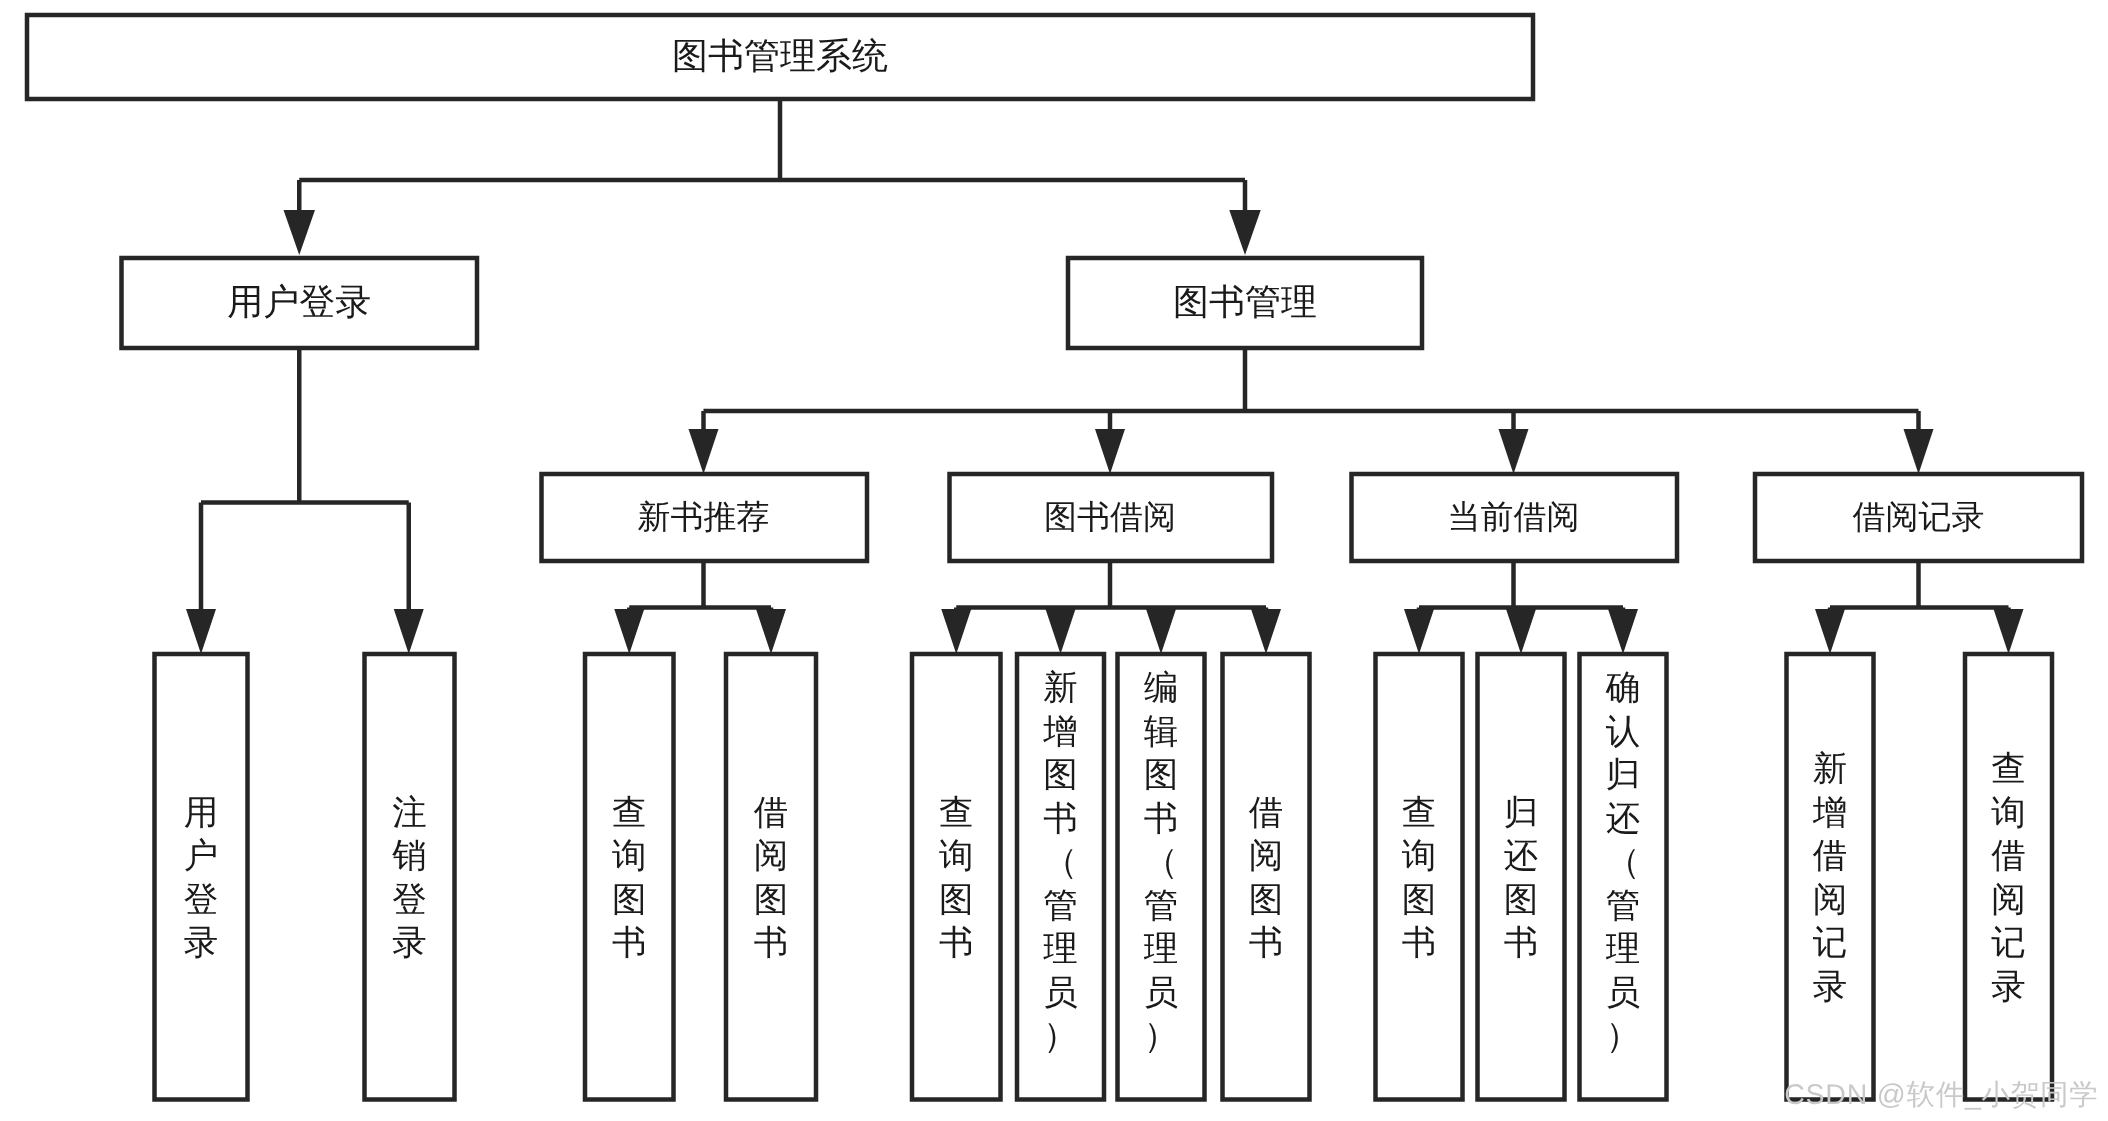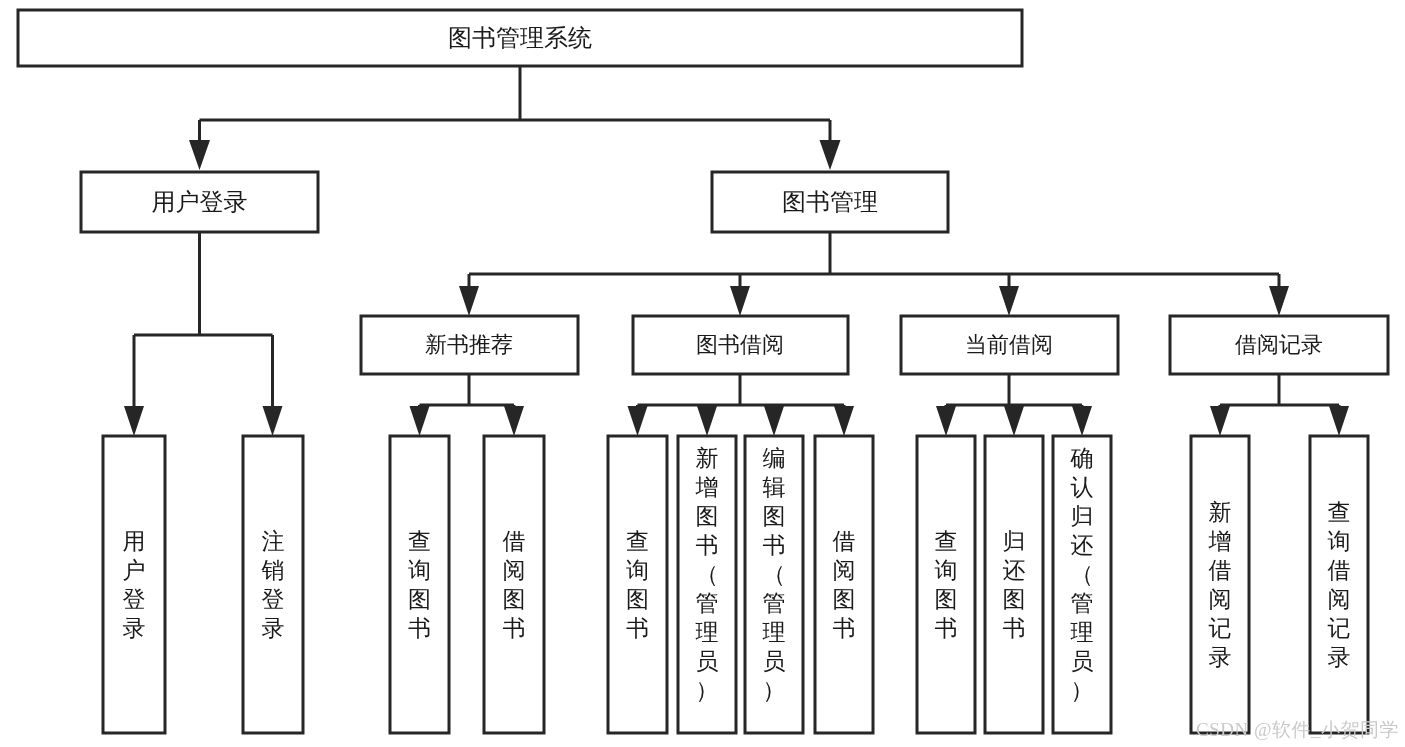--- a/index.html
+++ b/index.html
@@ -55,21 +55,21 @@
     stroke-linecap: butt;
   }
   .arrow-head {
     fill: #262626;
     stroke: none;
   }
   .watermark {
     position: absolute;
     right: 6px;
     bottom: 4px;
-    font-family: Liberation Serif, serif;
+    font-family: Liberation Sans, sans-serif;
     font-size: 19px;
     color: #c9c9c9;
     white-space: nowrap;
     letter-spacing: 0.5px;
     margin-left: 10px;
   }
 </style>
 </head>
 <body>
 

